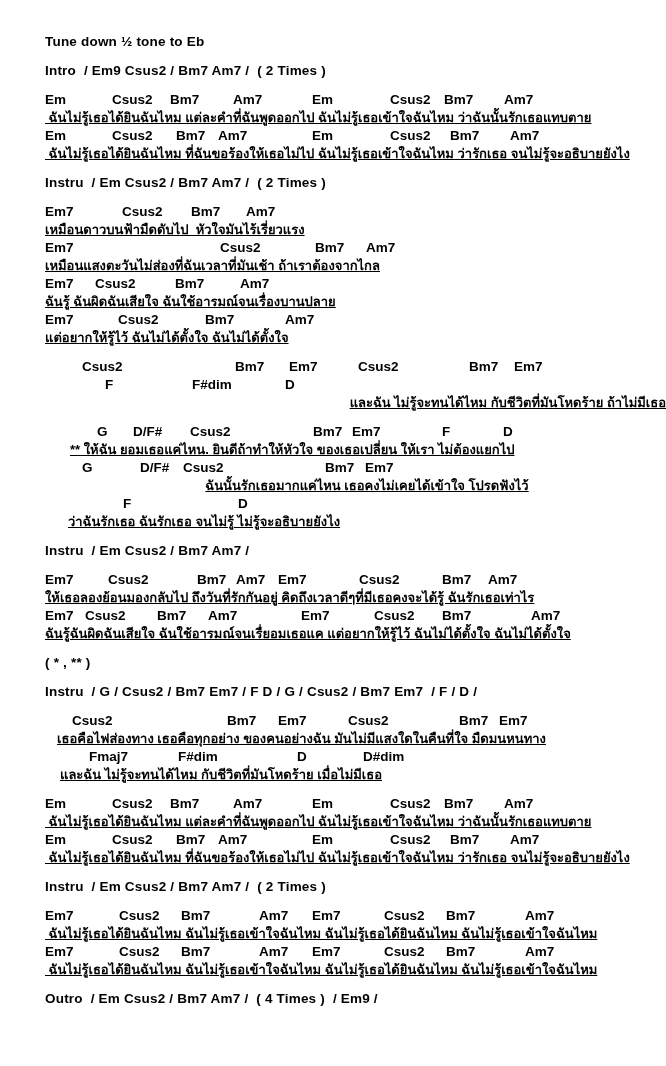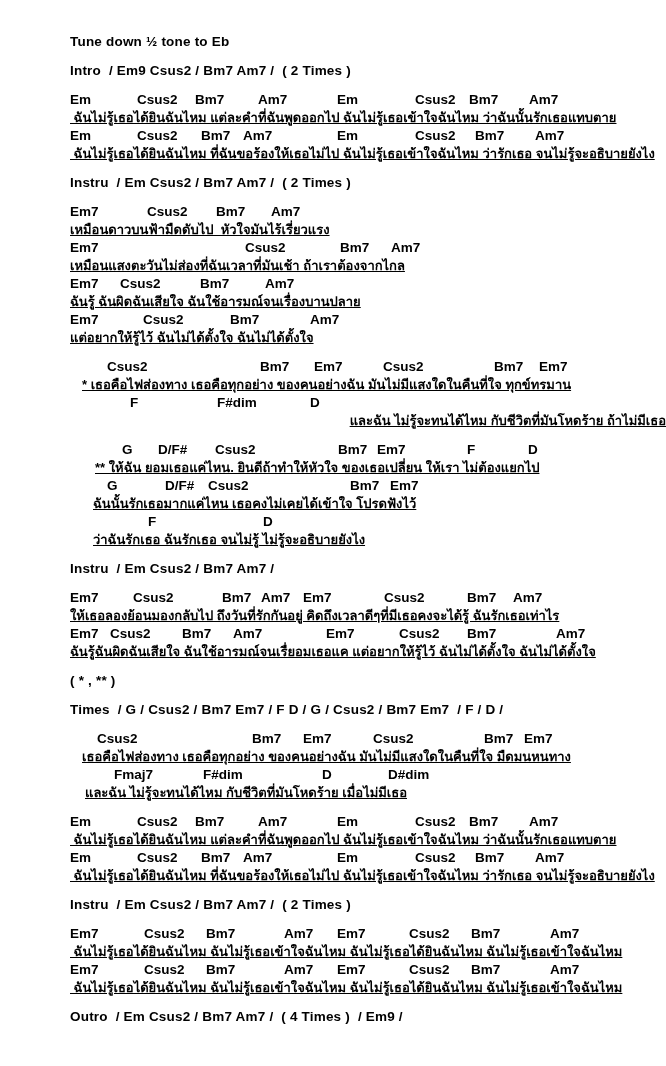--- a/index.html
+++ b/index.html
@@ -7,21 +7,20 @@
     position: relative;
     width: 666px;
     height: 1066px;
     background: #ffffff;
     color: #000000;
     font-family: "Liberation Sans", "DejaVu Sans", sans-serif;
     font-weight: bold;
     overflow: hidden;
     box-sizing: border-box;
     padding-top: 33px;
-    padding-left: 25px;
   }
   .section { margin: 0 0 11px 0; }
   .line {
     position: relative;
     height: 18px;
     margin-left: 45px;
     white-space: pre;
     font-size: 13px;
     line-height: 18px;
   }
@@ -60,46 +59,45 @@
         <div class="line lyric-line" style="padding-left: 0px;">เหมือนดาวบนฟ้ามืดดับไป  หัวใจมันไร้เรี่ยวแรง</div>
         <div class="line chord-line"><span class="chord" style="left: 0px;">Em7</span><span class="chord" style="left: 175px;">Csus2</span><span class="chord" style="left: 270px;">Bm7</span><span class="chord" style="left: 321px;">Am7</span></div>
         <div class="line lyric-line" style="padding-left: 0px;">เหมือนแสงตะวันไม่ส่องที่ฉันเวลาที่มันเช้า ถ้าเราต้องจากไกล</div>
         <div class="line chord-line"><span class="chord" style="left: 0px;">Em7</span><span class="chord" style="left: 50px;">Csus2</span><span class="chord" style="left: 130px;">Bm7</span><span class="chord" style="left: 195px;">Am7</span></div>
         <div class="line lyric-line" style="padding-left: 0px;">ฉันรู้ ฉันผิดฉันเสียใจ ฉันใช้อารมณ์จนเรื่องบานปลาย</div>
         <div class="line chord-line"><span class="chord" style="left: 0px;">Em7</span><span class="chord" style="left: 73px;">Csus2</span><span class="chord" style="left: 160px;">Bm7</span><span class="chord" style="left: 240px;">Am7</span></div>
         <div class="line lyric-line" style="padding-left: 0px;">แต่อยากให้รู้ไว้ ฉันไม่ได้ตั้งใจ ฉันไม่ได้ตั้งใจ</div>
       </div>
       <div class="section">
         <div class="line chord-line"><span class="chord" style="left: 37px;">Csus2</span><span class="chord" style="left: 190px;">Bm7</span><span class="chord" style="left: 244px;">Em7</span><span class="chord" style="left: 313px;">Csus2</span><span class="chord" style="left: 424px;">Bm7</span><span class="chord" style="left: 469px;">Em7</span></div>
-        <div class="line lyric-line" style="padding-left: 12px;">* เธอคือไฟส่องทาง เธอคือทุกอย่าง ของคนอย่างฉัน มันไม่มีแสงใดในคืนที่ใจ ทุกข์ทรมาน</div>
         <div class="line chord-line"><span class="chord" style="left: 60px;">F</span><span class="chord" style="left: 147px;">F#dim</span><span class="chord" style="left: 240px;">D</span></div>
         <div class="line lyric-line" style="padding-left: 15px; text-align: right;">และฉัน ไม่รู้จะทนได้ไหม กับชีวิตที่มันโหดร้าย ถ้าไม่มีเธอ</div>
       </div>
       <div class="section">
         <div class="line chord-line"><span class="chord" style="left: 52px;">G</span><span class="chord" style="left: 88px;">D/F#</span><span class="chord" style="left: 145px;">Csus2</span><span class="chord" style="left: 268px;">Bm7</span><span class="chord" style="left: 307px;">Em7</span><span class="chord" style="left: 397px;">F</span><span class="chord" style="left: 458px;">D</span></div>
         <div class="line lyric-line" style="padding-left: 25px;">** ให้ฉัน ยอมเธอแค่ไหน. ยินดีถ้าทำให้หัวใจ ของเธอเปลี่ยน ให้เรา ไม่ต้องแยกไป</div>
         <div class="line chord-line"><span class="chord" style="left: 37px;">G</span><span class="chord" style="left: 95px;">D/F#</span><span class="chord" style="left: 138px;">Csus2</span><span class="chord" style="left: 280px;">Bm7</span><span class="chord" style="left: 320px;">Em7</span></div>
-        <div class="line lyric-line" style="padding-left: 23px;">ฉันนั้นรักเธอมากแค่ไหน เธอคงไม่เคยได้เข้าใจ โปรดฟังไว้</div>
+        <div class="line lyric-line" style="padding-left: 23px; text-align: center;">ฉันนั้นรักเธอมากแค่ไหน เธอคงไม่เคยได้เข้าใจ โปรดฟังไว้</div>
         <div class="line chord-line"><span class="chord" style="left: 78px;">F</span><span class="chord" style="left: 193px;">D</span></div>
         <div class="line lyric-line" style="padding-left: 23px;">ว่าฉันรักเธอ ฉันรักเธอ จนไม่รู้ ไม่รู้จะอธิบายยังไง</div>
       </div>
       <div class="section">
         <div class="line label-line">Instru  / Em Csus2 / Bm7 Am7 /</div>
       </div>
       <div class="section">
         <div class="line chord-line"><span class="chord" style="left: 0px;">Em7</span><span class="chord" style="left: 63px;">Csus2</span><span class="chord" style="left: 152px;">Bm7</span><span class="chord" style="left: 191px;">Am7</span><span class="chord" style="left: 233px;">Em7</span><span class="chord" style="left: 314px;">Csus2</span><span class="chord" style="left: 397px;">Bm7</span><span class="chord" style="left: 443px;">Am7</span></div>
         <div class="line lyric-line" style="padding-left: 0px;">ให้เธอลองย้อนมองกลับไป ถึงวันที่รักกันอยู่ คิดถึงเวลาดีๆที่มีเธอคงจะได้รู้ ฉันรักเธอเท่าไร</div>
         <div class="line chord-line"><span class="chord" style="left: 0px;">Em7</span><span class="chord" style="left: 40px;">Csus2</span><span class="chord" style="left: 112px;">Bm7</span><span class="chord" style="left: 163px;">Am7</span><span class="chord" style="left: 256px;">Em7</span><span class="chord" style="left: 329px;">Csus2</span><span class="chord" style="left: 397px;">Bm7</span><span class="chord" style="left: 486px;">Am7</span></div>
         <div class="line lyric-line" style="padding-left: 0px;">ฉันรู้ฉันผิดฉันเสียใจ ฉันใช้อารมณ์จนเรื่ยอมเธอแค แต่อยากให้รู้ไว้ ฉันไม่ได้ตั้งใจ ฉันไม่ได้ตั้งใจ</div>
       </div>
       <div class="section">
         <div class="line label-line">( * , ** )</div>
       </div>
       <div class="section">
-        <div class="line label-line">Times  / G / Csus2 / Bm7 Em7 / F D / G / Csus2 / Bm7 Em7  / F / D /</div>
+        <div class="line label-line">Instru  / G / Csus2 / Bm7 Em7 / F D / G / Csus2 / Bm7 Em7  / F / D /</div>
       </div>
       <div class="section">
         <div class="line chord-line"><span class="chord" style="left: 27px;">Csus2</span><span class="chord" style="left: 182px;">Bm7</span><span class="chord" style="left: 233px;">Em7</span><span class="chord" style="left: 303px;">Csus2</span><span class="chord" style="left: 414px;">Bm7</span><span class="chord" style="left: 454px;">Em7</span></div>
         <div class="line lyric-line" style="padding-left: 12px;">เธอคือไฟส่องทาง เธอคือทุกอย่าง ของคนอย่างฉัน มันไม่มีแสงใดในคืนที่ใจ มืดมนหนทาง</div>
         <div class="line chord-line"><span class="chord" style="left: 44px;">Fmaj7</span><span class="chord" style="left: 133px;">F#dim</span><span class="chord" style="left: 252px;">D</span><span class="chord" style="left: 318px;">D#dim</span></div>
         <div class="line lyric-line" style="padding-left: 15px;">และฉัน ไม่รู้จะทนได้ไหม กับชีวิตที่มันโหดร้าย เมื่อไม่มีเธอ</div>
       </div>
       <div class="section">
         <div class="line chord-line"><span class="chord" style="left: 0px;">Em</span><span class="chord" style="left: 67px;">Csus2</span><span class="chord" style="left: 125px;">Bm7</span><span class="chord" style="left: 188px;">Am7</span><span class="chord" style="left: 267px;">Em</span><span class="chord" style="left: 345px;">Csus2</span><span class="chord" style="left: 399px;">Bm7</span><span class="chord" style="left: 459px;">Am7</span></div>
         <div class="line lyric-line" style="padding-left: 0px;"> ฉันไม่รู้เธอได้ยินฉันไหม แต่ละคำที่ฉันพูดออกไป ฉันไม่รู้เธอเข้าใจฉันไหม ว่าฉันนั้นรักเธอแทบตาย</div>

